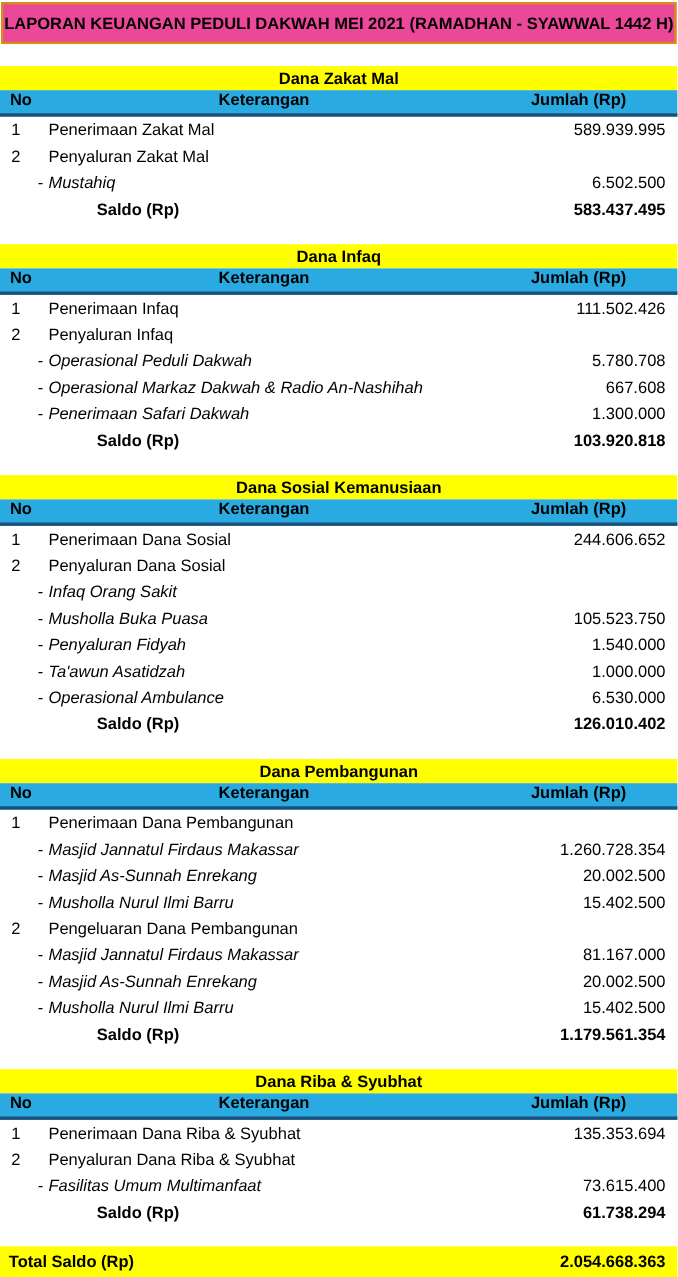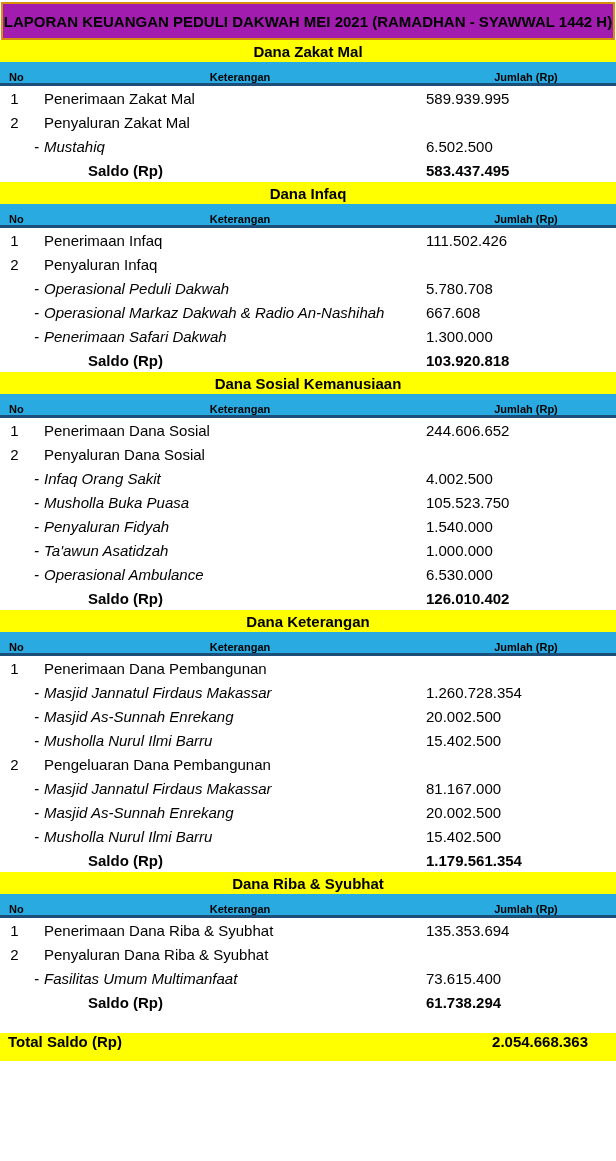--- a/index.html
+++ b/index.html
@@ -6,58 +6,58 @@
   html, body { background: #ffffff; }
   body {
     width: 616px; height: 1161px;
     font-family: "Liberation Sans", sans-serif;
     color: #000000;
     overflow: hidden;
   }
   .banner {
     margin: 2px 1px 0 1px;
     height: 38px;
-    background: #a21caf;
+    background: #ec4899;
     border: 2px solid #D6900D;
     display: flex; align-items: center; justify-content: center;
     font-weight: 700; font-size: 15px; text-align: center;
   }
-  .section { }
+  .section { margin-top: 20px; }
   .section-title {
     background: #FFFF00;
     height: 22px;
     display: flex; align-items: center; justify-content: center;
     font-weight: 700; font-size: 15px;
   }
   .thead {
     background: #29ABE2;
     border-bottom: 3px solid #1B4E79;
     height: 24px;
-    display: flex; align-items: flex-end;
-    font-weight: 700; font-size: 11px;
+    display: flex; align-items: flex-start;
+    font-weight: 700; font-size: 15px;
   }
   .th-no   { width: 44px; padding-left: 9px; text-align: left; }
   .th-ket  { flex: 1; text-align: center; }
   .th-jml  { width: 180px; text-align: center; }
   .row {
     display: flex; align-items: center;
     height: 24px; font-size: 15px;
   }
   .c-no    { width: 29px; text-align: center; }
   .c-dash  { width: 15px; text-align: center; }
   .c-label { flex: 1; white-space: nowrap; overflow: hidden; }
-  .c-amt   { width: 190px; text-align: left; padding-right: 11px; }
+  .c-amt   { width: 190px; text-align: right; padding-right: 11px; }
   .row.italic .c-label, .row.italic .c-dash { font-style: italic; }
   .row.bold { font-weight: 700; padding-left: 44px; }
   .total-bar {
     margin-top: 19px;
     background: #FFFF00;
     height: 28px;
-    display: flex; justify-content: space-between;
-    padding: 0 28px 0 8px;
+    display: flex; align-items: center; justify-content: space-between;
+    padding: 0 11px 0 8px;
     font-weight: 700; font-size: 15px;
   }
 </style>
 </head>
 <body>
 
 <div class="banner">
   <span>LAPORAN KEUANGAN PEDULI DAKWAH MEI 2021 (RAMADHAN - SYAWWAL 1442 H)</span>
 </div>
 
@@ -160,21 +160,20 @@
       <div class="row normal">
         <span class="c-no">2</span>
         <span class="c-dash"></span>
         <span class="c-label">Penyaluran Dana Sosial</span>
         <span class="c-amt"></span>
       </div>
       <div class="row italic">
         <span class="c-no"></span>
         <span class="c-dash">-</span>
         <span class="c-label">Infaq Orang Sakit</span>
-        <span class="c-amt">4.002.500</span>
       </div>
       <div class="row italic">
         <span class="c-no"></span>
         <span class="c-dash">-</span>
         <span class="c-label">Musholla Buka Puasa</span>
         <span class="c-amt">105.523.750</span>
       </div>
       <div class="row italic">
         <span class="c-no"></span>
         <span class="c-dash">-</span>
@@ -195,21 +194,21 @@
       </div>
       <div class="row bold">
         <span class="c-no"></span>
         <span class="c-dash"></span>
         <span class="c-label">Saldo (Rp)</span>
         <span class="c-amt">126.010.402</span>
       </div>
     </div>
     <div class="section">
       <div class="section-title">
-        <span>Dana Keterangan</span>
+        <span>Dana Pembangunan</span>
       </div>
       <div class="thead">
         <span class="th-no">No</span>
         <span class="th-ket">Keterangan</span>
         <span class="th-jml">Jumlah (Rp)</span>
       </div>
       <div class="row normal">
         <span class="c-no">1</span>
         <span class="c-dash"></span>
         <span class="c-label">Penerimaan Dana Pembangunan</span>

